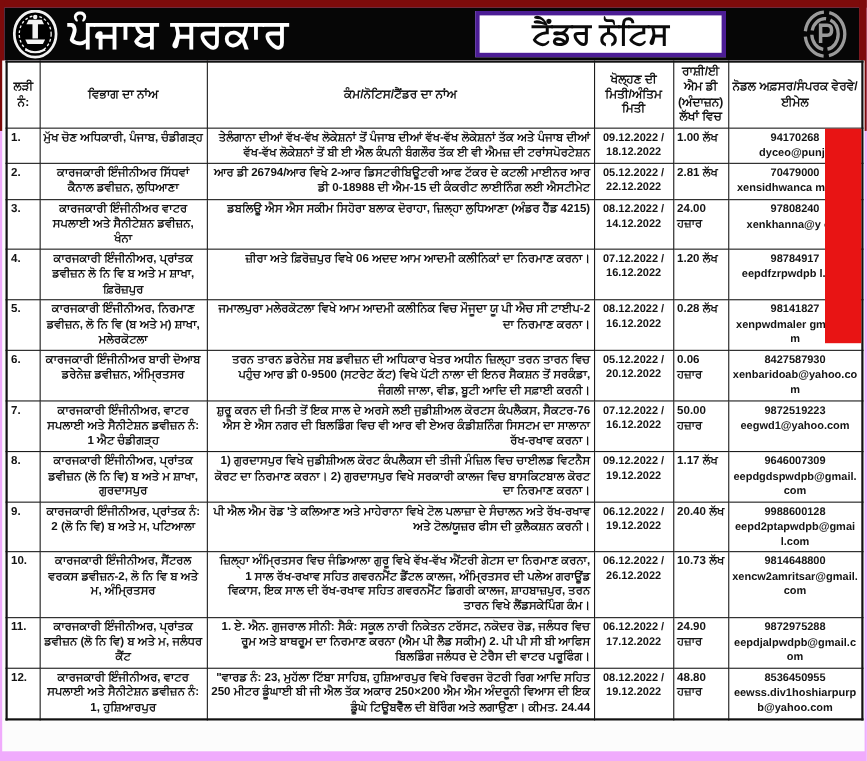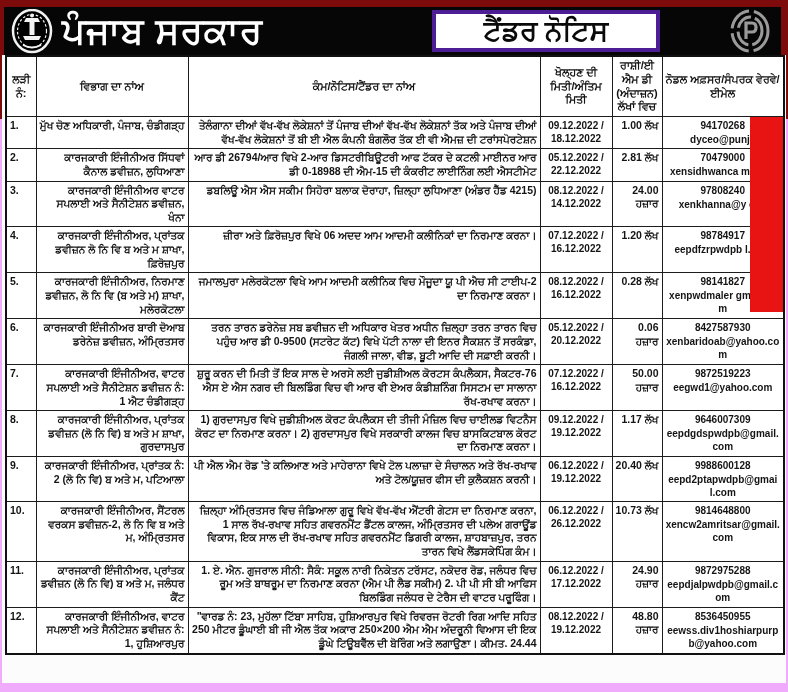--- a/index.html
+++ b/index.html
@@ -44,24 +44,24 @@
     font-weight:bold; color:#141414;
     padding:2px 3px; vertical-align:top;
     font-size:10.5px; line-height:1.3;
     overflow:hidden;
   }
   .tender thead th {
     text-align:center; vertical-align:middle;
     font-size:11px; height:52px; line-height:1.25; background:#fff;
   }
   td.c-no   { text-align:left; }
-  td.c-dept { text-align:right; }
+  td.c-dept { text-align:center; }
   td.c-work { text-align:right; }
   td.c-date { text-align:center; font-size:10px; }
-  td.c-amt  { text-align:right; }
+  td.c-amt  { text-align:left; }
   td.c-contact { text-align:center; word-break:break-all; font-size:10px; }
   td.c-contact .email { margin-top:1px; }
 
   .redaction {
     position:absolute; left:750px; top:117px; width:33px; height:195px;
     background:#e81414; z-index:6;
   }
 </style>
 </head>
 <body>

